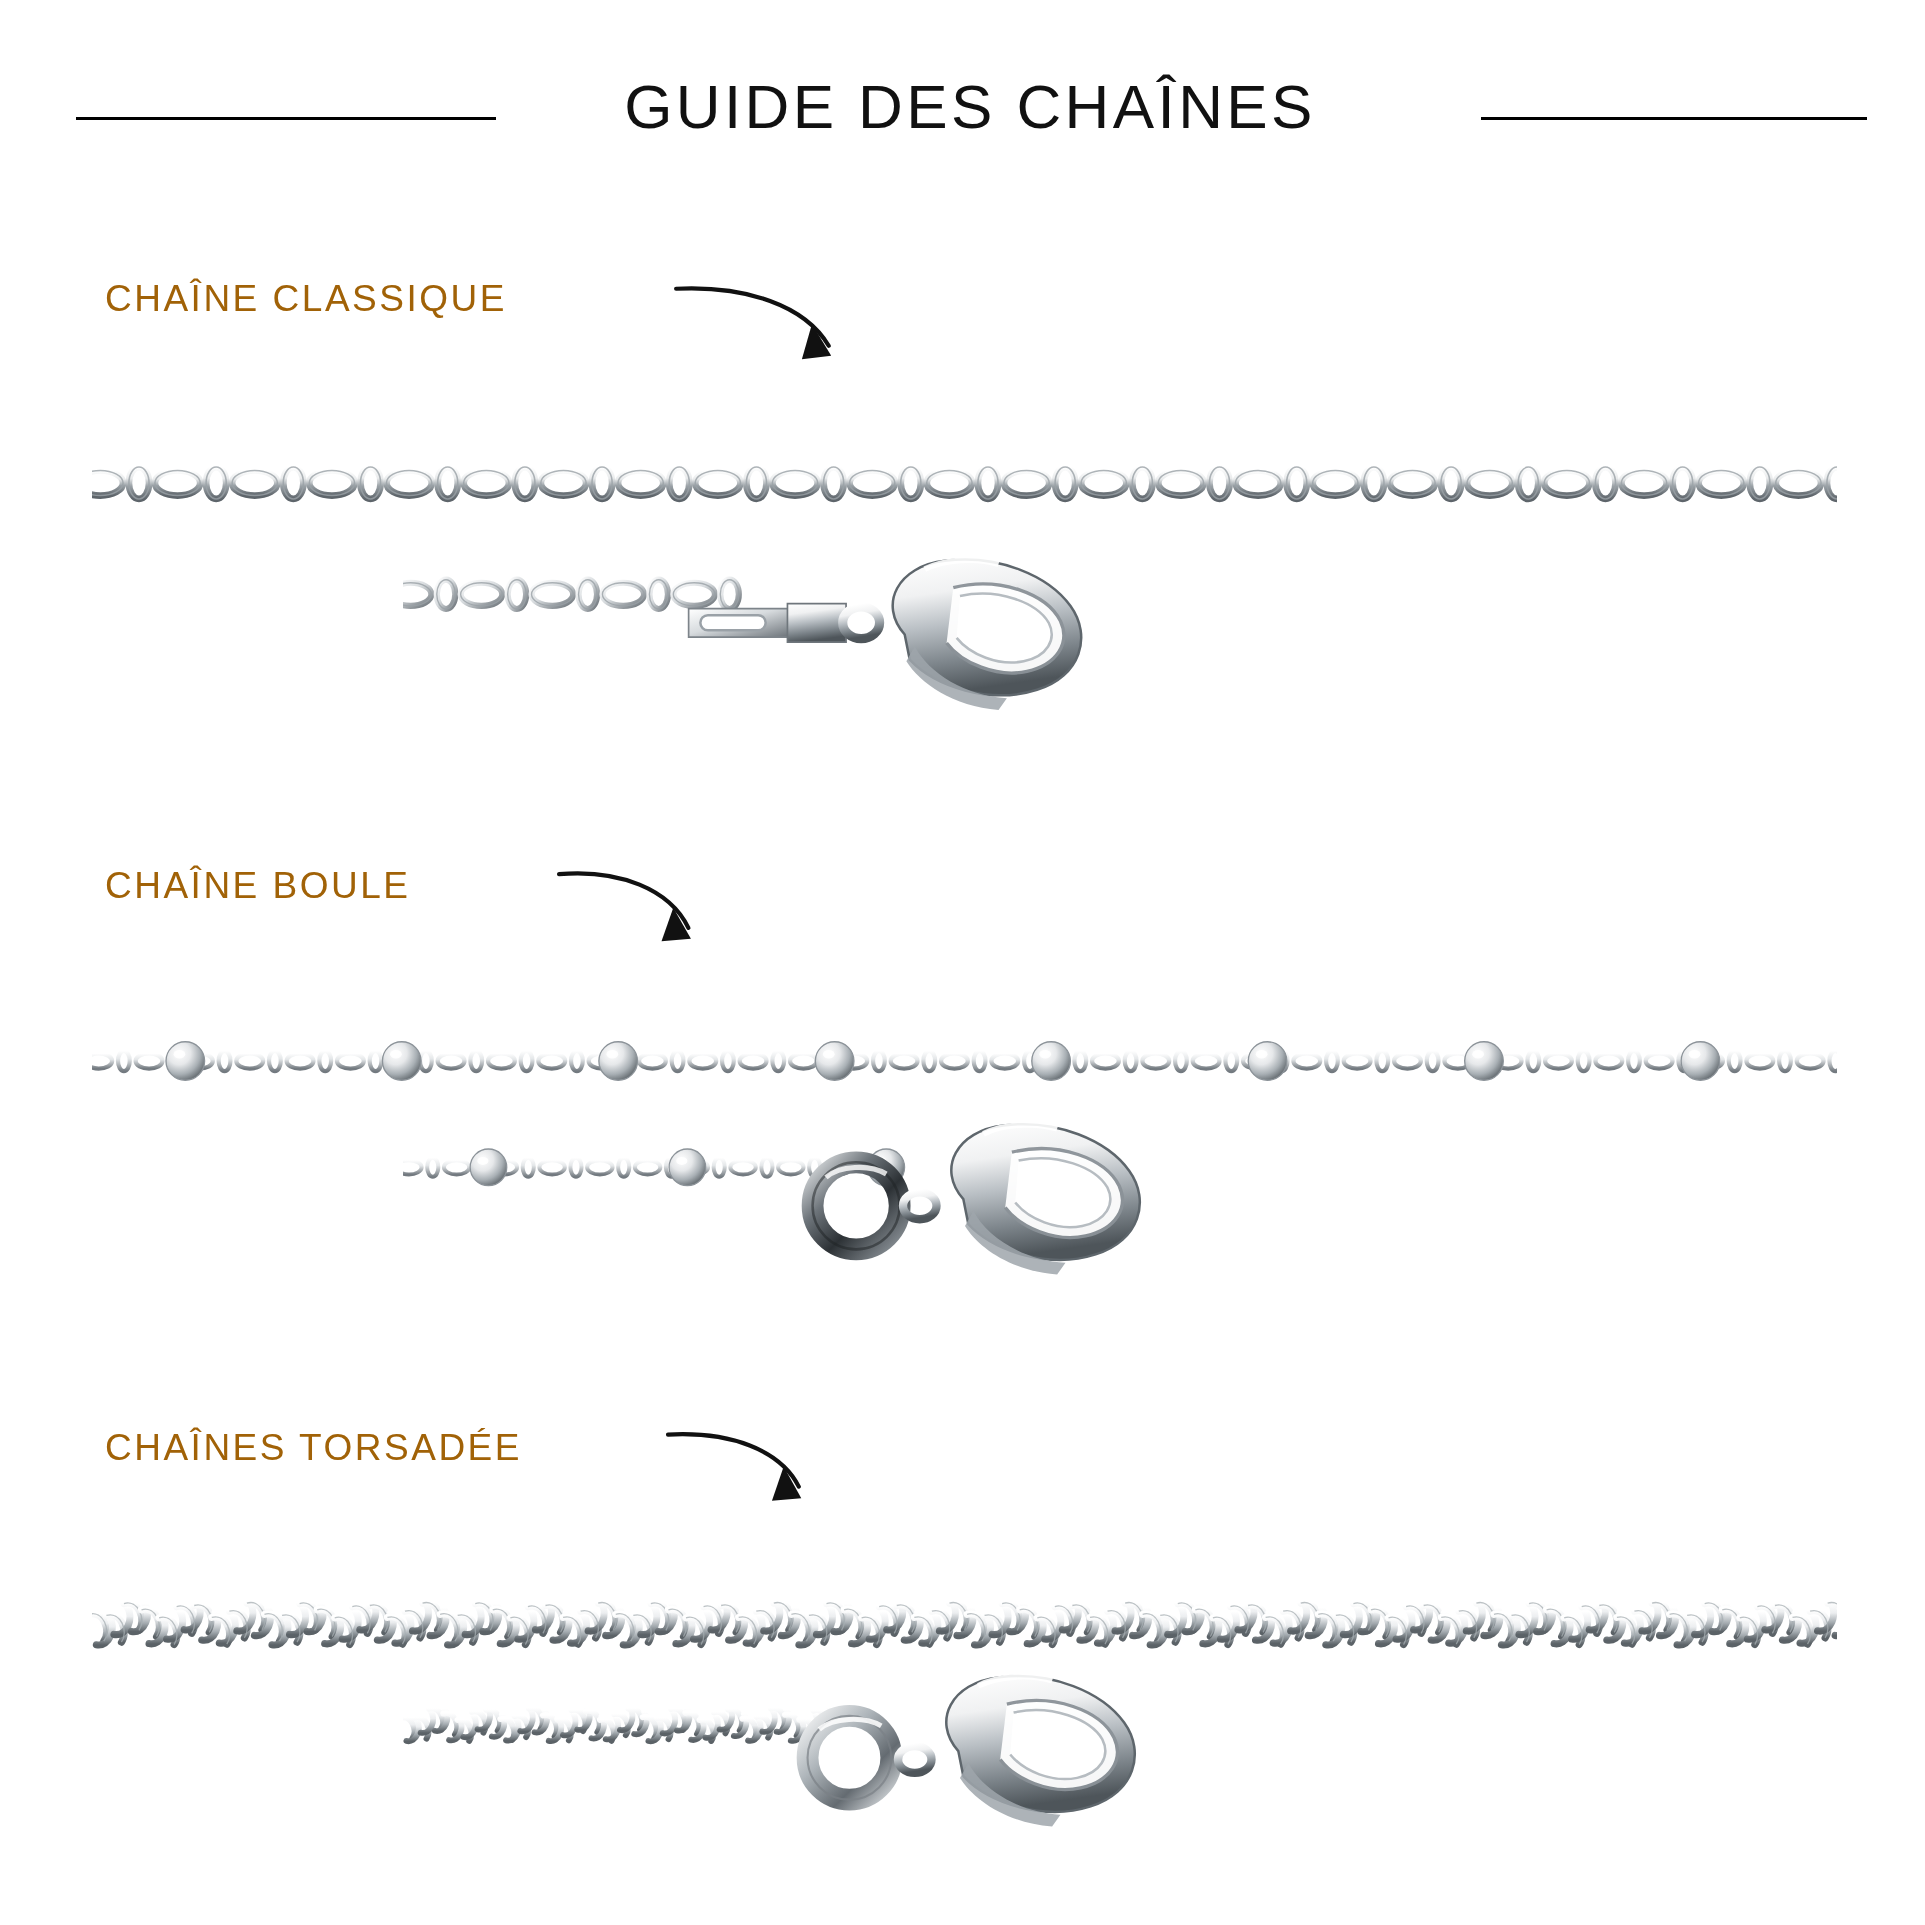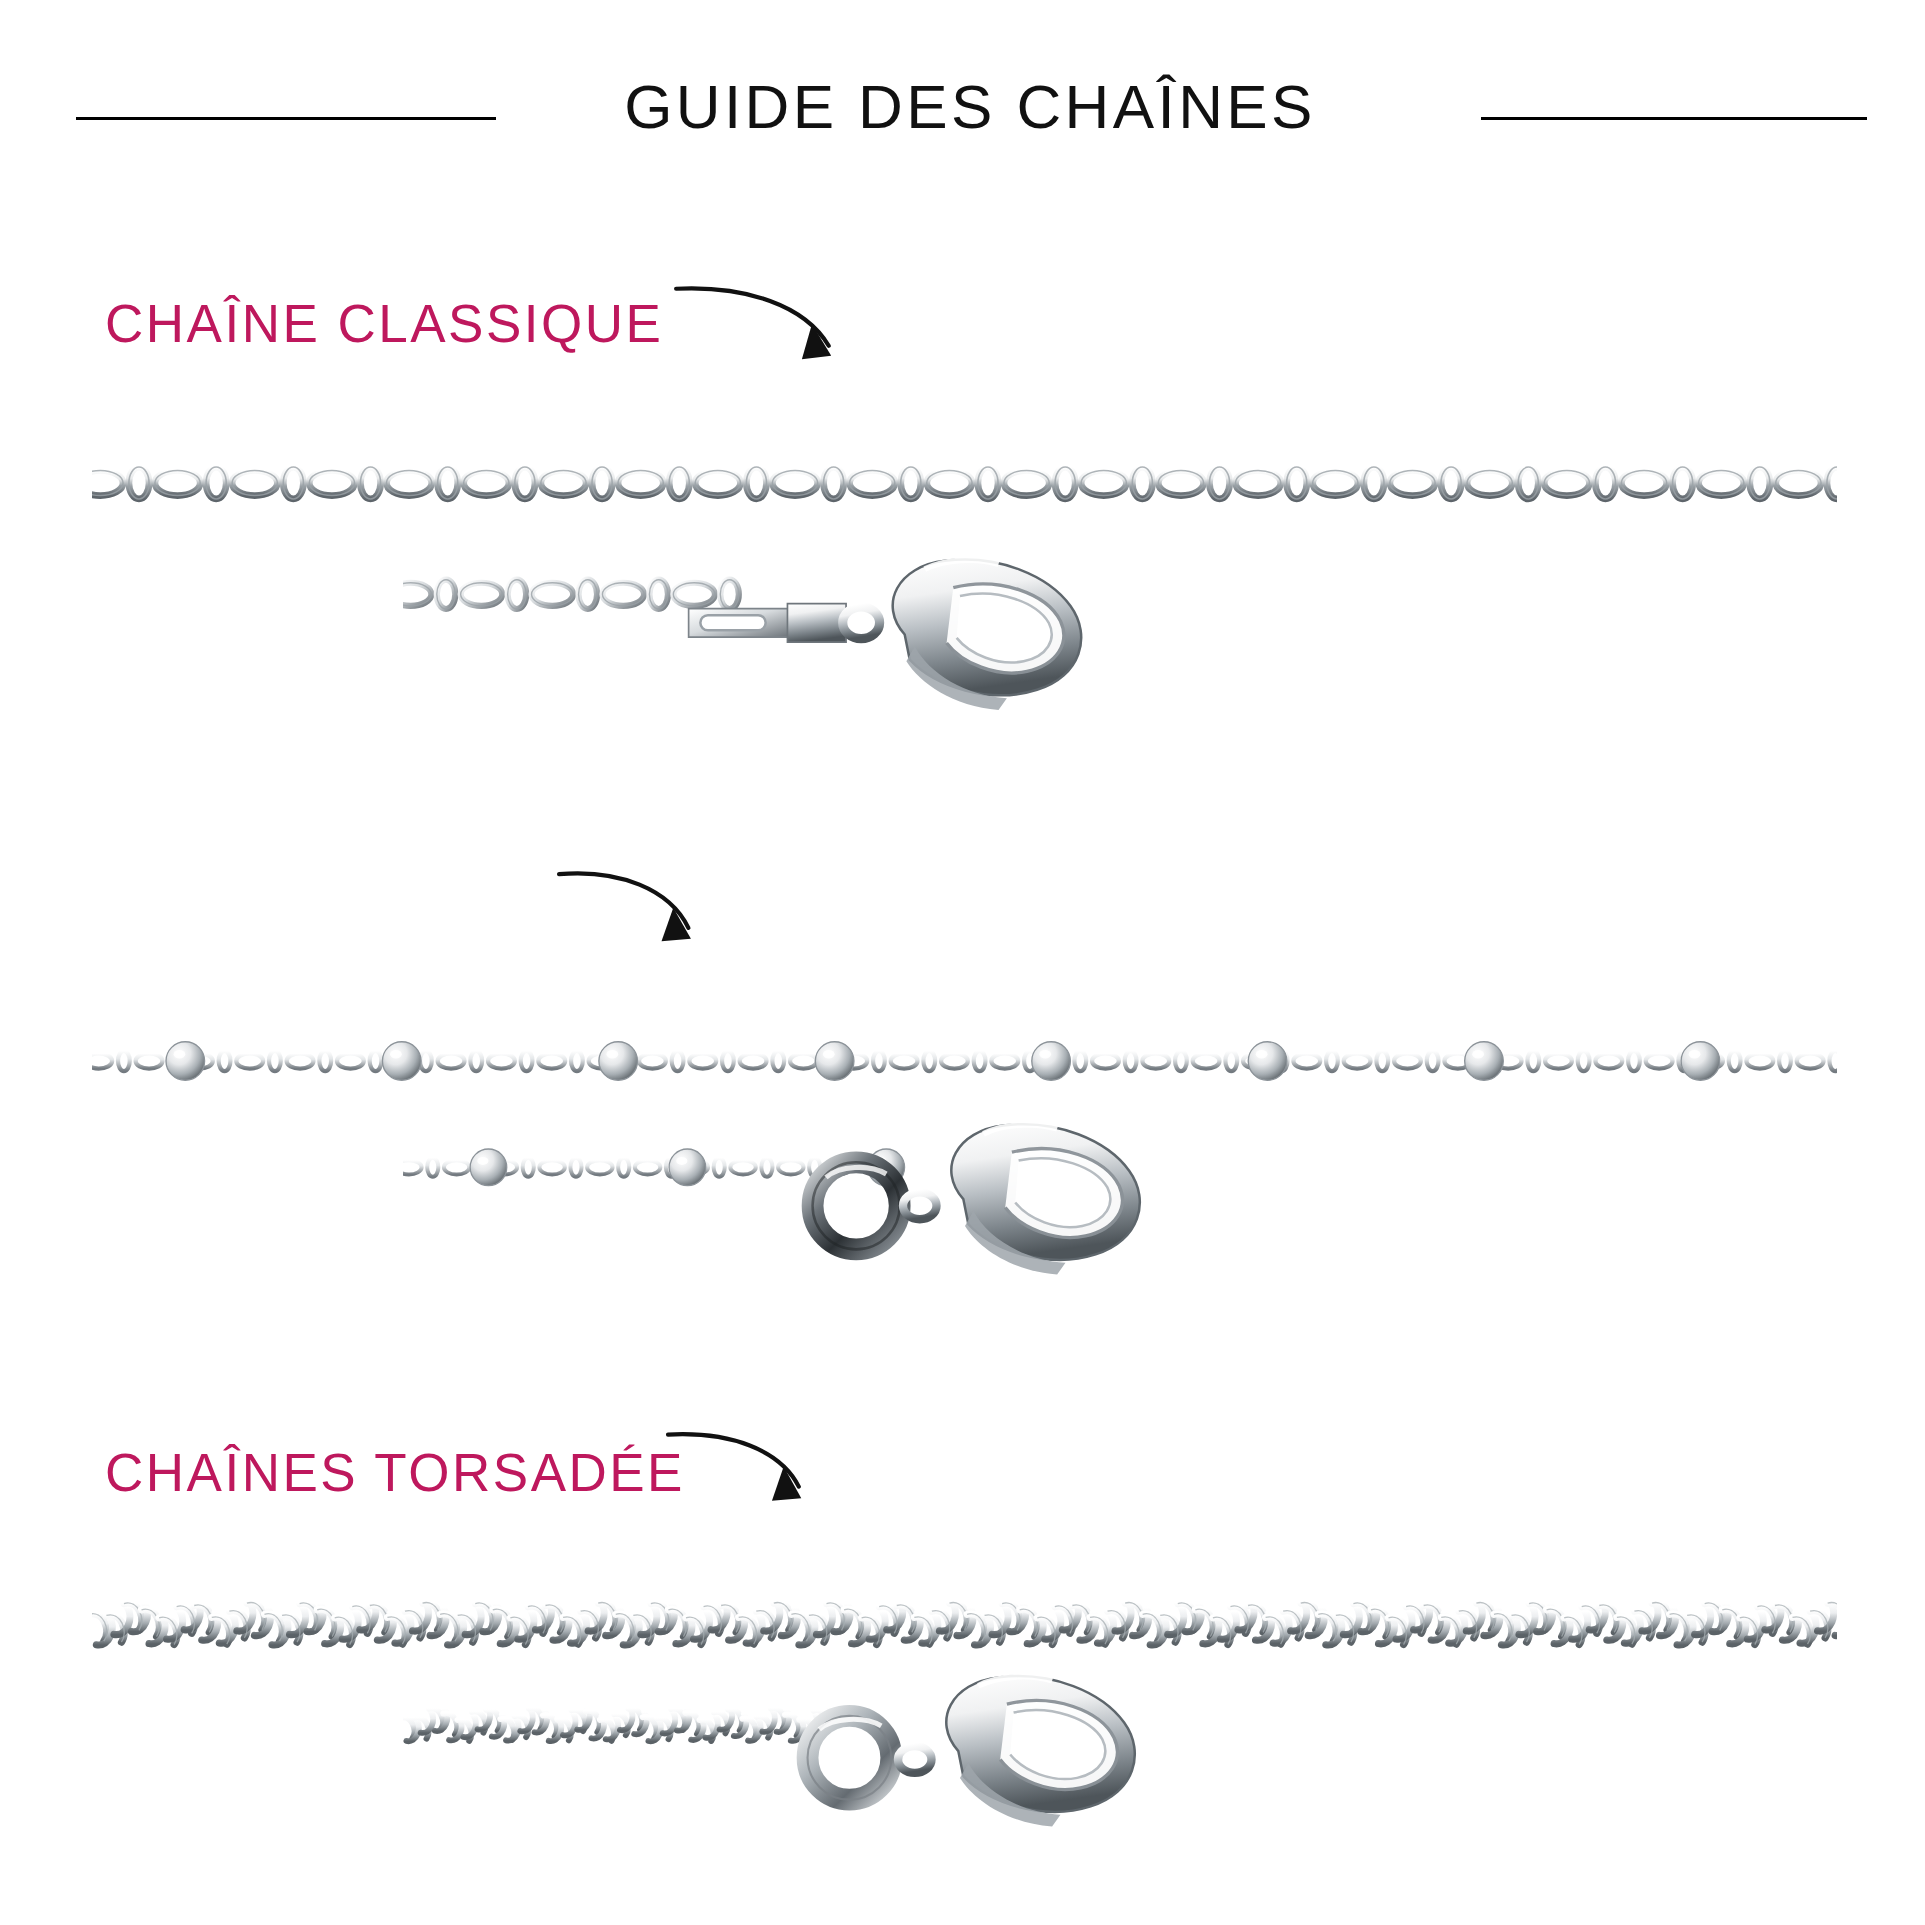--- a/index.html
+++ b/index.html
@@ -51,25 +51,25 @@
     left: 0;
     width: 1926px;
   }
   #section-0 { top: 277px;  height: 520px; }
   #section-1 { top: 864px; height: 520px; }
   #section-2 { top: 1426px; height: 499px; }
 
   .section-label {
     position: absolute;
     left: 105px;
-    top: 16px;
-    font-size: 53px;
+    top: 1px;
+    font-size: 37px;
     letter-spacing: 2.5px;
     font-weight: 400;
-    color: #be185d;
+    color: #a16207;
     white-space: nowrap;
   }
 
   .arrow-wrap {
     position: absolute;
     top: -5px;
   }
 
   
   .chain-strip {
@@ -287,20 +287,21 @@
                  C150 134 116 120 100 100" fill="#ffffff" stroke="#b6bcc1" stroke-width="3"></path>
         <path d="M50 110 C66 142 112 170 160 172 L150 186 C96 182 56 154 40 128 Z" fill="#9fa6ac" opacity="0.85"></path>
         <path d="M62 18 C86 6 124 4 150 12" stroke="#ffffff" stroke-width="7" fill="none" opacity="0.9"></path>
       </g>
     </svg>
   </div>
 </div>
 
 <div class="section" id="section-1">
 
+  <div class="section-label">CHAÎNE BOULE</div>
 
   <div class="arrow-wrap" style="left:554px;">
     <svg width="168" height="105" viewBox="0 0 200 125">
       <path d="M6 18 C78 12 138 36 160 82" stroke="#111" stroke-width="5" fill="none" stroke-linecap="round"></path>
       <path d="M142 58 L163 95 L128 98 Z" fill="#111"></path>
     </svg>
   </div>
 
   <div class="chain-strip" style="top:159px;">
     <svg width="1745" height="76" viewBox="0 0 2080 90">

